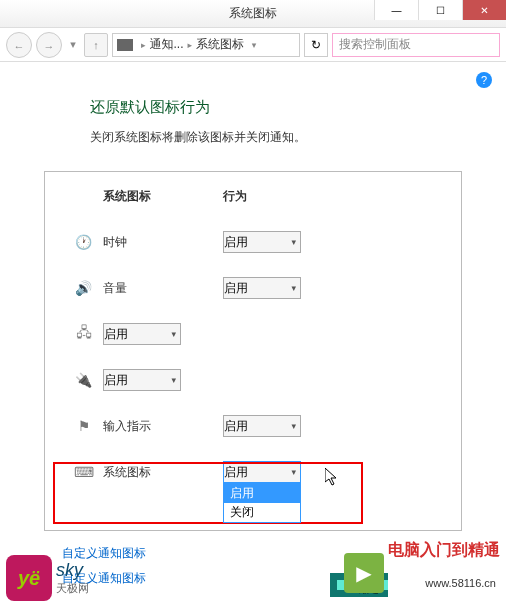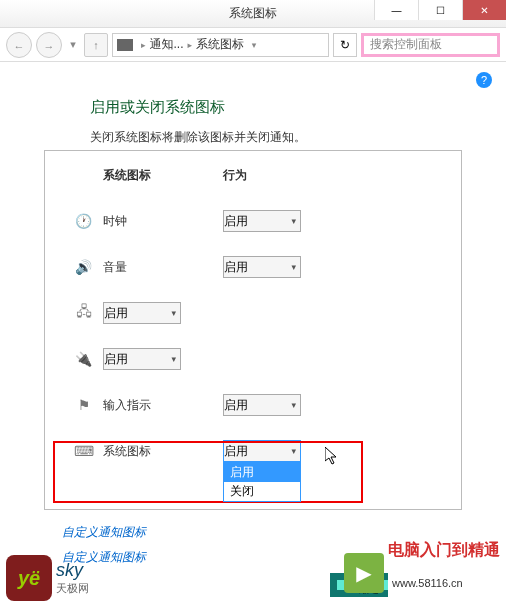--- a/index.html
+++ b/index.html
@@ -13,54 +13,54 @@
 .win-btn.close { background: #c75050; color: #fff; }
 .nav-bar { height: 34px; border-bottom: 1px solid #ddd; display: flex; align-items: center; padding: 0 6px; gap: 4px; }
 .nav-btn { width: 24px; height: 24px; border: 1px solid #ccc; border-radius: 2px; display: flex; align-items: center; justify-content: center; background: #f5f5f5; color: #888; font-size: 11px; }
 .nav-btn.round { border-radius: 50%; width: 26px; height: 26px; }
 .nav-btn.small-arrow { width: 14px; border: none; background: transparent; }
 .breadcrumb { flex: 1; height: 24px; border: 1px solid #ccc; display: flex; align-items: center; padding: 0 4px; font-size: 12px; color: #333; gap: 2px; }
 .breadcrumb .bc-icon { width: 16px; height: 12px; background: #666; margin-right: 4px; }
 .breadcrumb .sep { color: #888; font-size: 9px; margin: 0 2px; }
 .bc-drop { width: 16px; text-align: center; color: #888; font-size: 9px; }
 .refresh-btn { width: 24px; height: 24px; border: 1px solid #ccc; display: flex; align-items: center; justify-content: center; font-size: 12px; }
-.search-box { width: 139px; height: 24px; border: 3px solid #f9a8d4; padding: 0 6px; font-size: 12px; color: #888; display: flex; align-items: center; }
+.search-box { width: 168px; height: 24px; border: 1px solid #f9a8d4; padding: 0 6px; font-size: 12px; color: #888; display: flex; align-items: center; }
 .content { padding: 18px 20px 10px 20px; position: relative; }
 .help-icon { position: absolute; right: 14px; top: 10px; width: 16px; height: 16px; border-radius: 50%; background: #1e90ff; color: #fff; font-size: 11px; display: flex; align-items: center; justify-content: center; }
 .page-heading { color: #0a5a2a; font-size: 15px; font-weight: normal; margin: 18px 0 12px 70px; }
-.page-desc { font-size: 12px; color: #333; margin: 0 0 4px 70px; }
+.page-desc { font-size: 12px; color: #333; margin: 0 0 25px 70px; }
 .panel { border: 1px solid #bbb; margin: 0 24px 0 24px; height: 360px; position: relative; padding: 16px 20px; overflow: visible; }
 .panel-headers { display: flex; margin-bottom: 14px; }
 .col-h { font-size: 12px; font-weight: bold; color: #333; }
 .col-h.h1 { width: 120px; margin-left: 38px; }
 .col-h.h2 { width: 80px; }
 .row { display: flex; align-items: center; height: 46px; }
 .row .icon-cell { width: 38px; display: flex; justify-content: center; color: #777; font-size: 14px; }
 .row .label-cell { width: 120px; font-size: 12px; color: #333; }
 .row .select-cell { position: relative; }
 .select-box { width: 78px; height: 22px; border: 1px solid #aaa; background: #f5f5f5; font-size: 12px; display: flex; align-items: center; padding: 0 4px 0 0; justify-content: space-between; position: relative; }
 .select-box .arrow { font-size: 9px; color: #555; }
 .highlight-box { position: absolute; border: 2px solid #e00; left: 8px; width: 310px; top: 290px; height: 62px; pointer-events: none; }
 .dropdown-open { position: absolute; top: 21px; left: -1px; width: 78px; border: 1px solid #3399ff; background: #fff; z-index: 10; }
 .dropdown-open .opt { font-size: 12px; padding: 1px 6px; }
 .dropdown-open .opt.sel { background: #3399ff; color: #fff; }
 .cursor { position: absolute; top: 296px; left: 280px; font-size: 18px; color: #000; z-index: 20; pointer-events: none; }
 .cursor svg { width: 16px; height: 20px; }
-.links { margin: 14px 0 16px 42px; font-style: italic; }
+.links { margin: 14px 0 16px 42px; }
 .link { color: #0066cc; font-size: 12px; display: block; margin-bottom: 8px; }
 .footer { position: absolute; bottom: 14px; right: 20px; display: flex; gap: 8px; }
 .footer button { width: 74px; height: 24px; font-size: 12px; border: 7px solid #0f766e; background: #5eead4; }
 .watermark-left { position: absolute; left: 6px; bottom: 10px; display: flex; align-items: center; gap: 4px; }
-.watermark-left .logo-y { width: 46px; height: 46px; border-radius: 8px; background: #7f1d1d; color: #9c0; font-weight: bold; font-size: 20px; display: flex; align-items: center; justify-content: center; font-style: italic; }
+.watermark-left .logo-y { width: 46px; height: 46px; border-radius: 8px; background: #be185d; color: #9c0; font-weight: bold; font-size: 20px; display: flex; align-items: center; justify-content: center; font-style: italic; }
 .watermark-left .txt { font-size: 18px; color: #0c4a6e; font-style: italic; }
 .watermark-right { position: absolute; right: 6px; bottom: 6px; display: flex; align-items: center; }
 .watermark-right .book { width: 40px; height: 40px; background: #7cb342; border-radius: 4px; display: flex; align-items: center; justify-content: center; color: #fff; font-size: 20px; margin-right: 4px; }
 .watermark-right .txt-box { display: flex; flex-direction: column; }
 .watermark-right .main-t { color: #d32f2f; font-size: 16px; font-weight: bold; text-align: right; }
-.watermark-right .sub-t { color: #333; font-size: 11px; background: #fff; padding: 16px 4px; }
+.watermark-right .sub-t { color: #333; font-size: 11px; background: #fff; padding: 16px 4px; text-align: right; }
 </style>
 </head>
 <body>
 
 <div class="title-bar">
   <span class="title">系统图标</span>
   <div class="window-controls">
     <div class="win-btn min">—</div>
     <div class="win-btn max">☐</div>
     <div class="win-btn close">✕</div>
@@ -79,21 +79,21 @@
     <span class="sep">▸</span>
     <span>系统图标</span>
     <span class="bc-drop">▾</span>
   </div>
   <div class="refresh-btn">↻</div>
   <div class="search-box">搜索控制面板</div>
 </div>
 
 <div class="content">
   <div class="help-icon">?</div>
-  <h2 class="page-heading">启用或关闭系统图标</h2>
+  <h2 class="page-heading">还原默认图标行为</h2>
   <p class="page-desc">关闭系统图标将删除该图标并关闭通知。</p>
 
   <div class="panel">
     <div class="panel-headers">
       <div class="col-h h1">系统图标</div>
       <div class="col-h h2">行为</div>
     </div>
 
     <div class="row">
       <div class="icon-cell">🕐</div>

